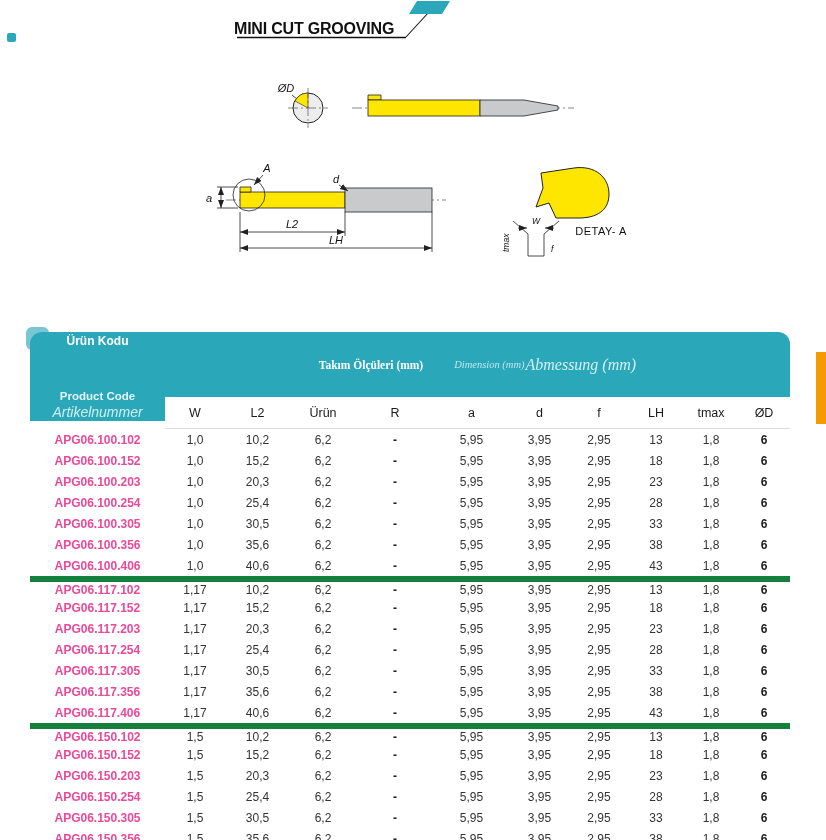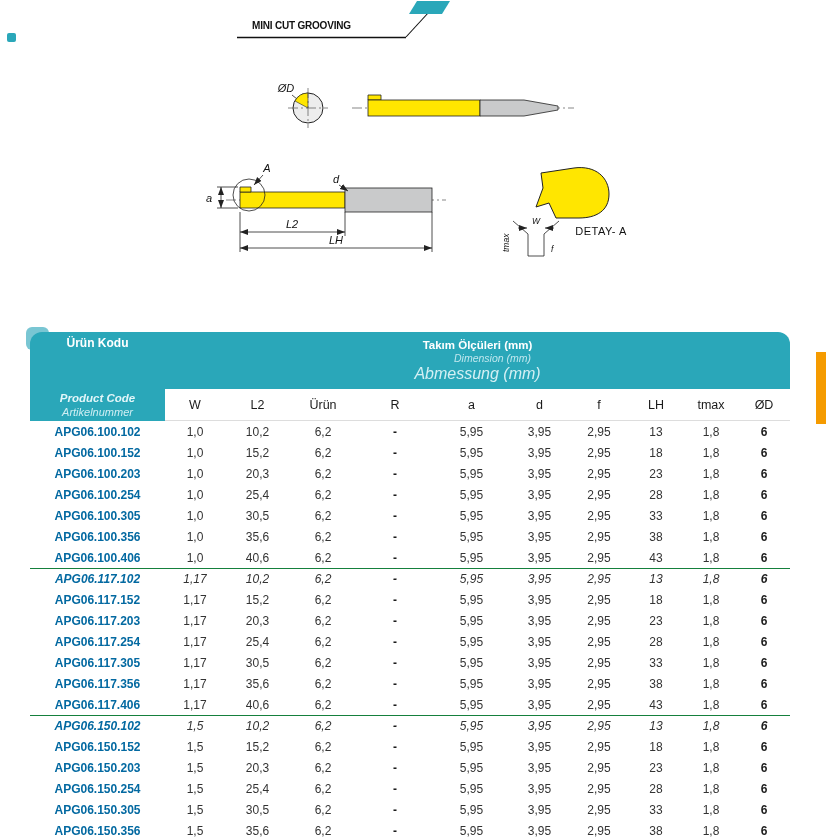--- a/index.html
+++ b/index.html
@@ -2,61 +2,61 @@
 <html><head>
 <meta charset="utf-8">
 <style>
   * { margin:0; padding:0; box-sizing:border-box; }
   html,body { width:826px; height:840px; }
   body {
     position:relative; overflow:hidden; background:#fff;
     font-family:"Liberation Sans", sans-serif; color:#222;
   }
   .page-title {
-    position:absolute; left:252px; top:20px;
-    font-size:10px; font-weight:bold; letter-spacing:-0.2px; color:#101010;
+    position:absolute; left:234px; top:20px;
+    font-size:16px; font-weight:bold; letter-spacing:-0.2px; color:#101010;
     white-space:nowrap;
   }
   .deco-svg { position:absolute; left:0; top:0; }
   .diagram-svg { position:absolute; left:0; top:55px; }
   .corner-dot { position:absolute; left:7px; top:33px; width:9px; height:9px; border-radius:2px; }
   .table-tab { position:absolute; left:26px; top:327px; width:23px; height:23px; border-radius:6px; z-index:0; }
   .side-tab { position:absolute; right:0; top:352px; width:10px; height:72px; z-index:2; }
 
   .cat-table { position:absolute; left:30px; top:332px; width:760px; z-index:1; }
   .thead { display:flex; }
   .code-head {
     width:135px; height:89px; background:#2aa7b9; border-top-left-radius:12px;
     color:#fff; display:flex; flex-direction:column; justify-content:center;
     align-items:center; gap:2px; text-align:center;
   }
   .code-head .l1 { font-weight:bold; font-size:12px; }
-  .code-head .l2 { font-weight:bold; font-style:italic; font-size:11.5px; color:#e3f6f9;margin-top:40px; }
-  .code-head .l3 { font-style:italic; font-size:11px; color:#cfeef3; }
+  .code-head .l2 { font-weight:bold; font-size:11.5px; color:#e3f6f9;margin-top:40px; }
+  .code-head .l3 { font-style:italic; font-size:14px; color:#cfeef3; }
   .dims { width:625px; display:flex; flex-direction:column; }
   .dims-title {
-    height:57px; background:#2aa7b9; border-top-right-radius:12px; color:#fff;
-    display:flex; flex-direction:column; justify-content:center; align-items:center; gap:1px;
+    height:65px; background:#2aa7b9; border-top-right-radius:12px; color:#fff;
+    display:flex; flex-direction:row; justify-content:center; align-items:center; gap:1px;font-family:Liberation Serif, serif;
   }
   .dims-title .l1 { font-weight:bold; font-size:11.5px; }
   .dims-title .l2 { font-style:italic; font-size:10.5px; color:#bfe7ee;margin-left:30px; }
   .dims-title .l3 { font-style:italic; font-size:16px; color:#d4f0f4; }
   .col-heads {
     display:grid; grid-template-columns:60px 65px 66px 78px 75px 61px 58px 56px 54px 52px;
     height:32px; align-items:center; border-bottom:1px solid #ddd;
   }
   .col-heads div { text-align:center; font-size:12.5px; color:#1a1a1a; }
   .tbody .trow {
     display:grid;
     grid-template-columns:135px 60px 65px 66px 78px 75px 61px 58px 56px 54px 52px;
     height:21px; align-items:center;
   }
-  .trow.group-start { border-top:1px solid #15803d;font-style:italic; }
+  .trow.group-start { border-top:6px solid #15803d; }
   .tcell { text-align:center; font-size:12px; color:#333; }
-  .tcell.c0 { font-weight:bold; color:#0369a1; }
+  .tcell.c0 { font-weight:bold; color:#ec4899; }
   .tcell.c4 { font-weight:bold; color:#1c1c1c; }
   .tcell.c10 { font-weight:bold; color:#1c1c1c; }
 
   .cl { stroke:#555; stroke-width:0.7; stroke-dasharray:10 3 2 3; }
   .dimline { stroke:#222; stroke-width:0.8; }
   .thin { stroke:#222; stroke-width:0.8; fill:none; }
   .dimtext { font-family:"Liberation Sans",sans-serif; font-style:italic; font-size:11px; fill:#111; }
   .dimtext-sm { font-family:"Liberation Sans",sans-serif; font-style:italic; font-size:8.5px; fill:#111; }
   .detaytext { font-family:"Liberation Sans",sans-serif; font-size:11px; fill:#111; letter-spacing:0.5px; }
 </style>

